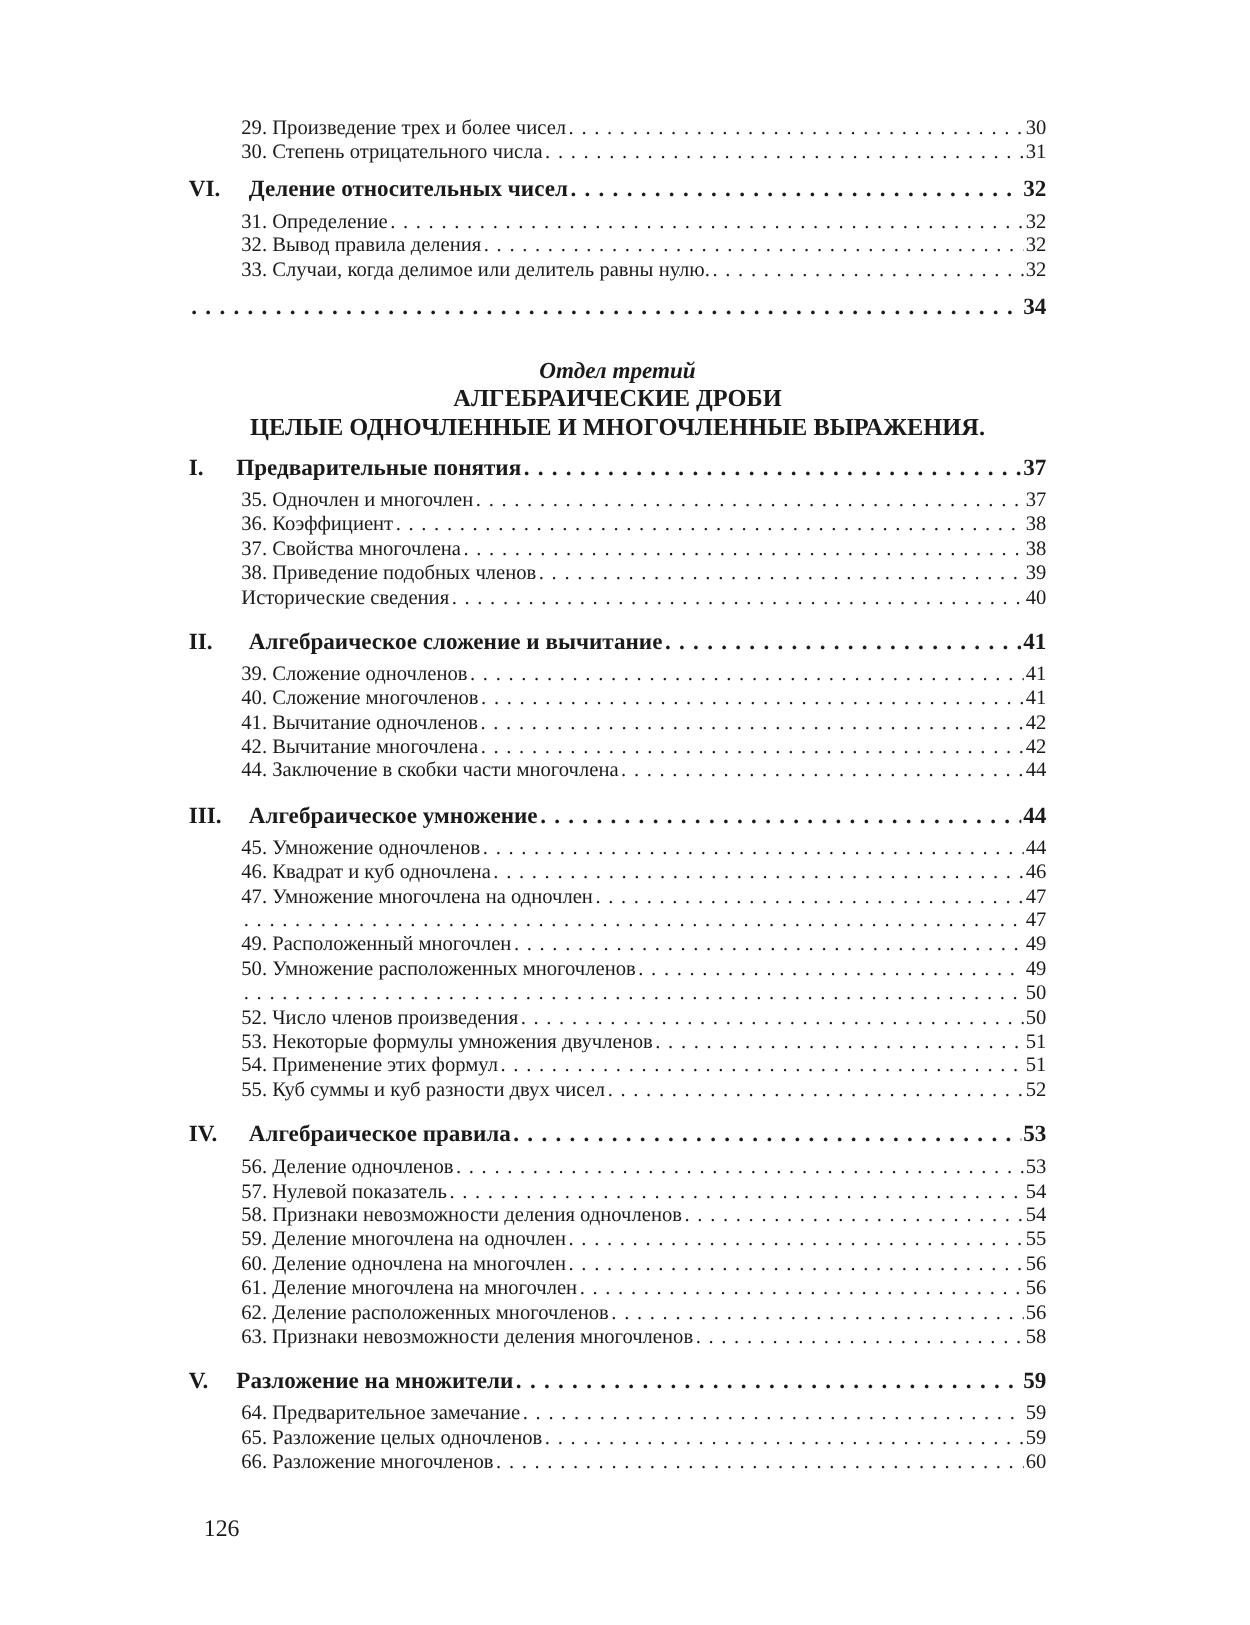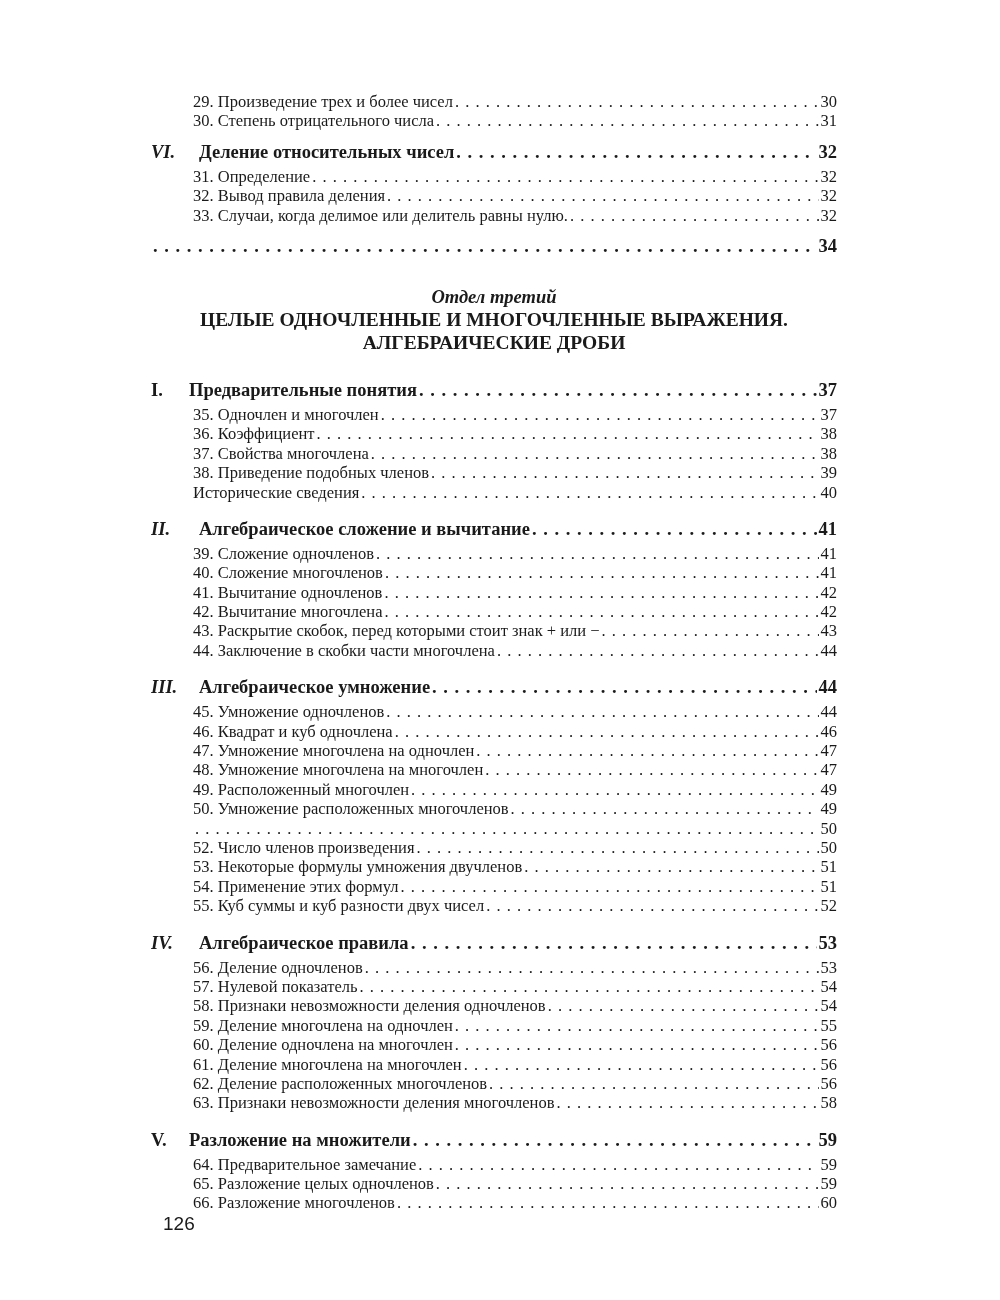--- a/index.html
+++ b/index.html
@@ -49,51 +49,51 @@
     .chap {
       font-weight: bold;
       font-size: 18.5px;
       line-height: 24px;
       height: 24px;
     }
     .chap .num {
       display: inline-block;
       min-width: 38px;
     }
-    .chap.wide .num { min-width: 48px; font-style: italic; }
+    .chap.wide .num { min-width: 48px; }
     .sub {
       font-size: 16.5px;
       line-height: 19.4px;
       height: 19.4px;
       padding-left: 42px;
     }
     .gap-small { height: 9px; }
     .gap-chap { height: 15px; }
     .section-head {
       text-align: center;
       margin-top: 28px;
-      margin-bottom: 24px;
+      margin-bottom: 9px;
     }
     .section-head .kicker {
       font-style: italic;
       font-weight: bold;
       font-size: 18.5px;
       line-height: 22px;
     }
     .section-head .title {
       font-weight: bold;
       font-size: 19.5px;
       line-height: 23px;
     }
     .page-number {
       position: absolute;
       left: 163px;
       top: 1213px;
       font-size: 19px;
-      font-family: Liberation Sans, sans-serif;
+      font-family: Liberation Serif, serif;
     }
     .sublist { margin-top: 3px; font-family: Liberation Serif, serif; }
   </style>
 </head>
 <body>
 
 <div class="page">
 
   <div>
     <div class="row sub">
@@ -135,22 +135,22 @@
 
   <div class="gap-small"></div>
 
   <div class="row chap wide">
     <span class="dots"></span>
     <span class="p">34</span>
   </div>
 
   <div class="section-head">
     <div class="kicker">Отдел третий</div>
+    <div class="title">АЛГЕБРАИЧЕСКИЕ ДРОБИ</div>
     <div class="title">ЦЕЛЫЕ ОДНОЧЛЕННЫЕ И МНОГОЧЛЕННЫЕ ВЫРАЖЕНИЯ.</div>
-    <div class="title">АЛГЕБРАИЧЕСКИЕ ДРОБИ</div>
   </div>
 
   <div id="part3">
       <div class="row chap">
         <span class="t"><span class="num">I.</span><span>Предварительные понятия</span></span>
         <span class="dots"></span>
         <span class="p">37</span>
       </div>
       <div class="sublist">
         <div class="row sub">
@@ -200,25 +200,20 @@
           <span class="t">41. Вычитание одночленов</span>
           <span class="dots"></span>
           <span class="p">42</span>
         </div>
         <div class="row sub">
           <span class="t">42. Вычитание многочлена</span>
           <span class="dots"></span>
           <span class="p">42</span>
         </div>
         <div class="row sub">
-          <span class="t">43. Раскрытие скобок, перед которыми стоит знак + или −</span>
-          <span class="dots"></span>
-          <span class="p">43</span>
-        </div>
-        <div class="row sub">
           <span class="t">44. Заключение в скобки части многочлена</span>
           <span class="dots"></span>
           <span class="p">44</span>
         </div>
       </div>
       <div class="gap-chap"></div>
       <div class="row chap wide">
         <span class="t"><span class="num">III.</span><span>Алгебраическое умножение</span></span>
         <span class="dots"></span>
         <span class="p">44</span>
@@ -233,21 +228,20 @@
           <span class="t">46. Квадрат и куб одночлена</span>
           <span class="dots"></span>
           <span class="p">46</span>
         </div>
         <div class="row sub">
           <span class="t">47. Умножение многочлена на одночлен</span>
           <span class="dots"></span>
           <span class="p">47</span>
         </div>
         <div class="row sub">
-          <span class="t">48. Умножение многочлена на многочлен</span>
           <span class="dots"></span>
           <span class="p">47</span>
         </div>
         <div class="row sub">
           <span class="t">49. Расположенный многочлен</span>
           <span class="dots"></span>
           <span class="p">49</span>
         </div>
         <div class="row sub">
           <span class="t">50. Умножение расположенных многочленов</span>

